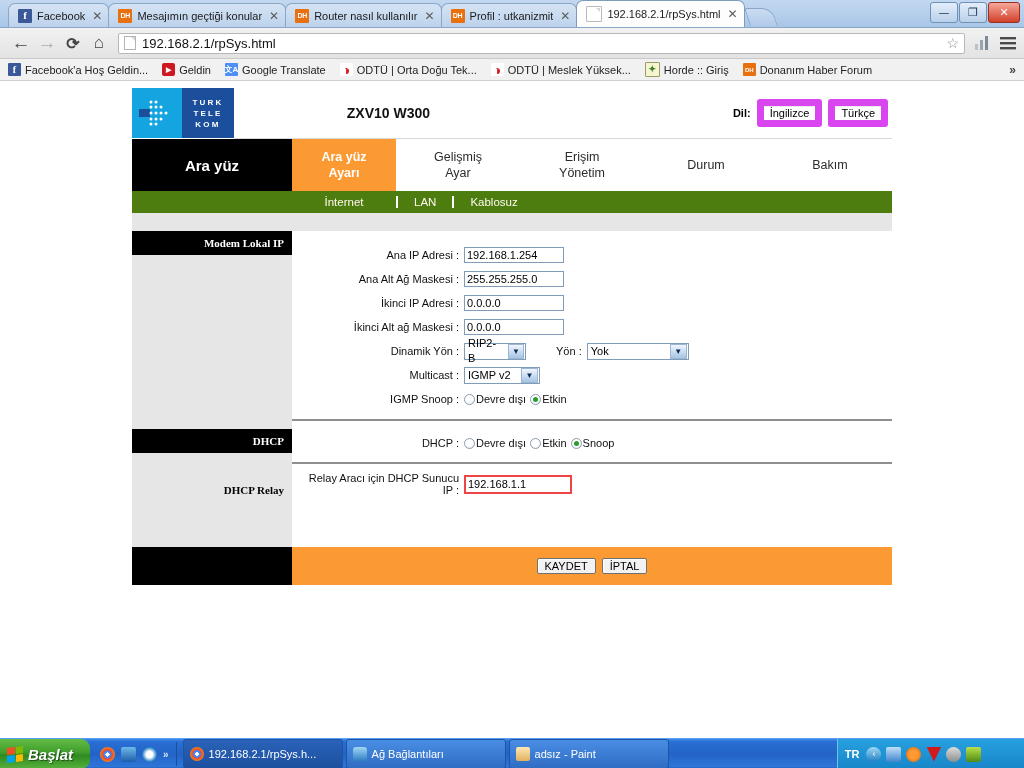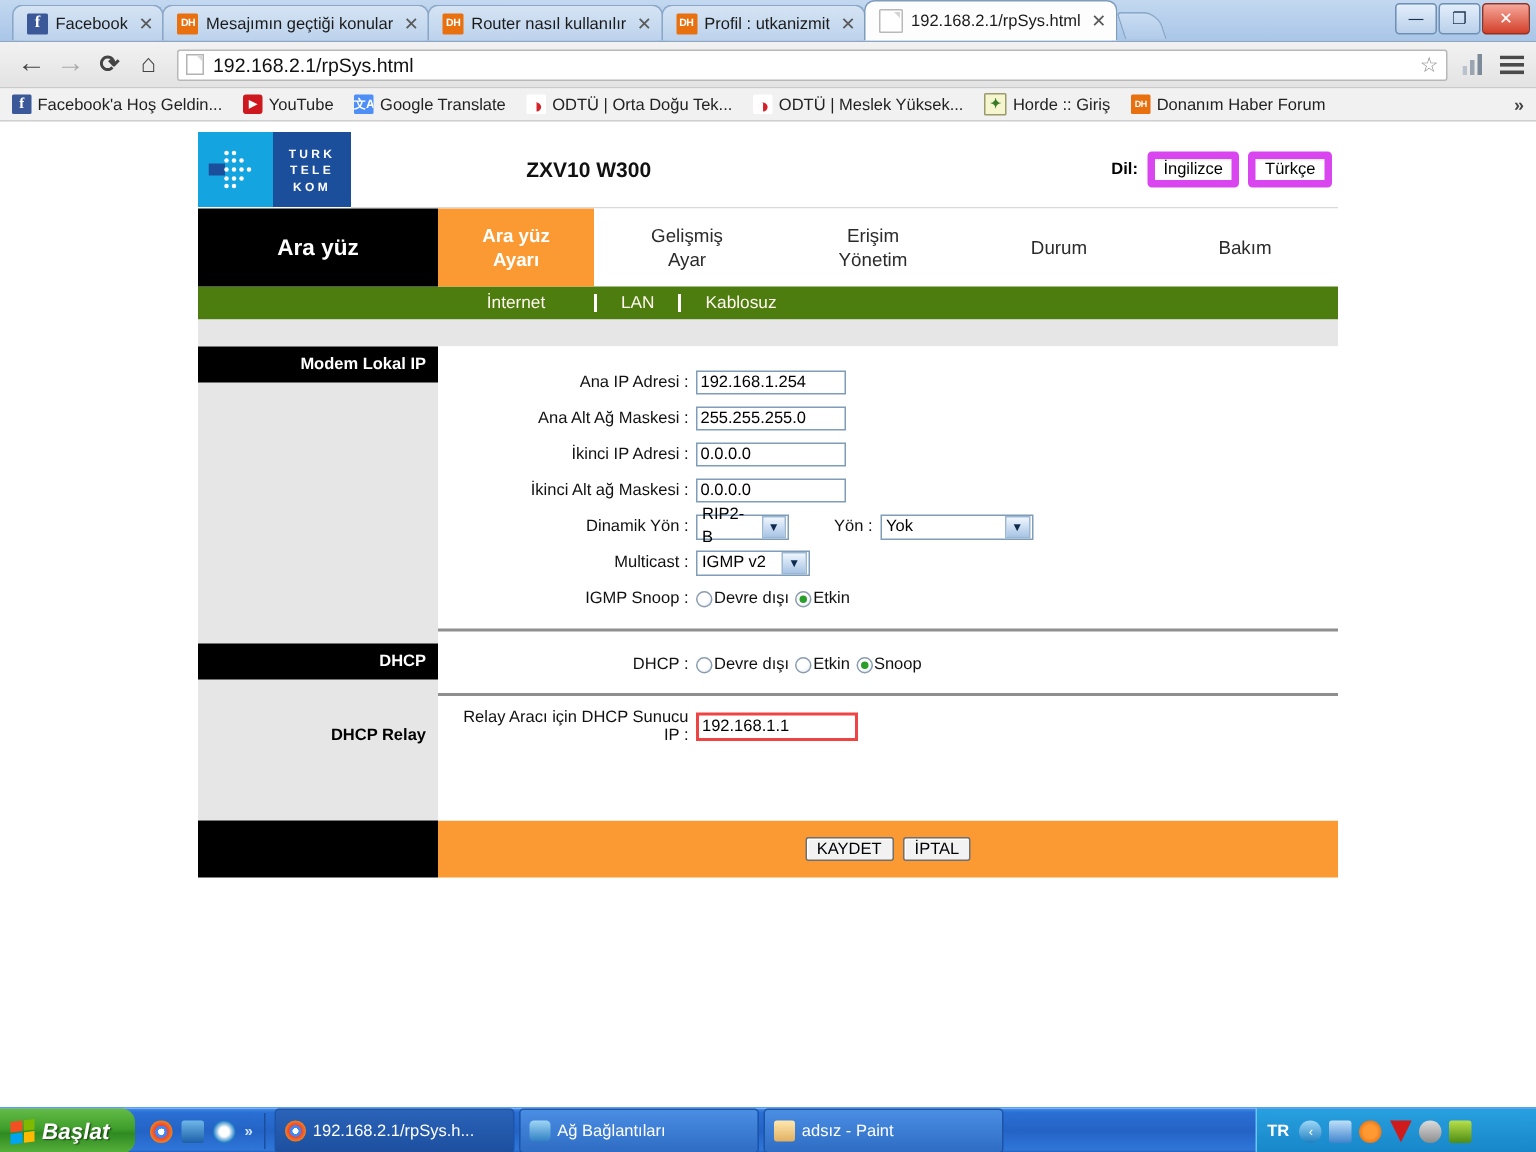--- a/index.html
+++ b/index.html
@@ -97,41 +97,41 @@
   .logoB{width:52px;background:#1b4f9c;display:flex;flex-direction:column;
     justify-content:center;align-items:center;color:#fff;font-size:8px;
     font-weight:bold;letter-spacing:2.2px;line-height:11px;}
   .arrow{position:absolute;left:7px;top:9px;width:34px;height:32px;}
   .modelname{flex:1 1 auto;display:flex;align-items:center;
     justify-content:center;font-size:14px;font-weight:bold;color:#111;
     padding-right:190px;box-sizing:border-box;}
   .langbox{display:flex;align-items:center;padding-right:4px;gap:6px;}
   .langlabel{font-size:11px;font-weight:bold;color:#000;}
   .langbtn{font-size:11px;color:#000;background:#fff;
-    border:5px solid #d946ef;border-radius:3px;padding:1px 6px;
+    border:7px solid #d946ef;border-radius:3px;padding:1px 6px;
     box-shadow:0 1px 0 rgba(0,0,0,.08) inset;}
   .brandrule{height:1px;background:#d9d9d9;margin-left:102px;}
 
   .mainnav{height:52px;display:flex;background:#fff;}
   .navleft{width:160px;background:#000;color:#fff;display:flex;
     align-items:center;justify-content:center;font-size:15px;font-weight:bold;}
   .navitem{flex:1 1 0;display:flex;align-items:center;justify-content:center;
     text-align:center;font-size:12.5px;color:#2b2b2b;line-height:16px;}
   .navitem.active{background:#fb9a33;color:#fff;font-weight:bold;flex:0 0 104px;}
   .subnav{height:22px;background:#4d7c0f;display:flex;align-items:center;
     padding-left:160px;box-sizing:border-box;}
   .subitem{font-size:11.5px;color:#fff9ef;padding:0 16px;
     border-right:2px solid #fff;line-height:12px;}
   .subitem:last-child{border-right:none;}
   .subitem.first{min-width:72px;text-align:center;}
 
   .graybar{height:18px;background:#e6e6e6;}
 
   .body{display:flex;background:#fff;}
-  .sidecol{width:160px;flex:0 0 160px;background:#e6e6e6;}
+  .sidecol{width:160px;flex:0 0 160px;background:#e6e6e6;font-family:Liberation Serif, serif;}
   .sidehdr{background:#000;color:#fff;font-size:11px;font-weight:bold;
     text-align:right;padding:6px 8px 6px 0;box-sizing:border-box;}
   .sidespace{}
   .content{flex:1 1 auto;position:relative;background:#fff;padding-bottom:4px;}
   .hr{height:2px;background:#8f8f8f;margin:0;}
 
   .frow{display:flex;align-items:center;height:24px;font-size:11px;color:#111;}
   .flabel{width:172px;flex:0 0 172px;text-align:right;padding-right:5px;
     box-sizing:border-box;color:#111;}
   .finput{height:16px;border:1px solid #7f9db9;background:#fff;font-size:11px;
@@ -263,21 +263,21 @@
     </div>
   </div>
 
   <div class="bookmarks">
     <div class="bm">
       <span class="bi fb">f</span>
       <span>Facebook'a Hoş Geldin...</span>
     </div>
     <div class="bm">
       <span class="bi yt">▶</span>
-      <span>YouTube</span>
+      <span>Geldin</span>
     </div>
     <div class="bm">
       <span class="bi gt">文A</span>
       <span>Google Translate</span>
     </div>
     <div class="bm">
       <span class="bi op">◑</span>
       <span>ODTÜ | Orta Doğu Tek...</span>
     </div>
     <div class="bm">

